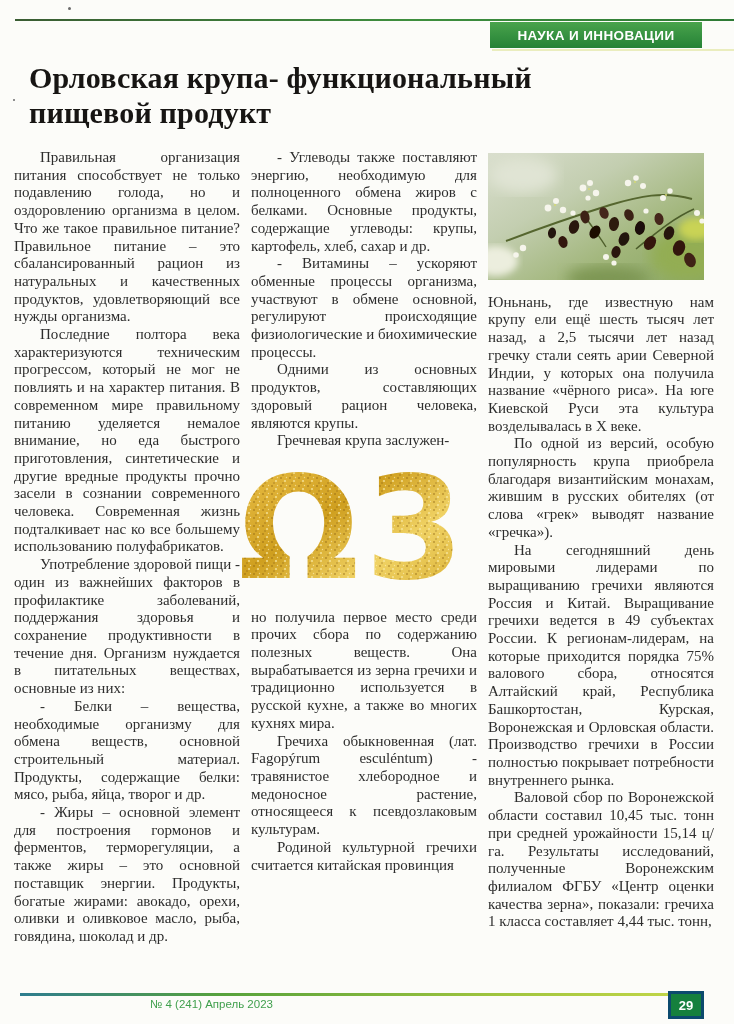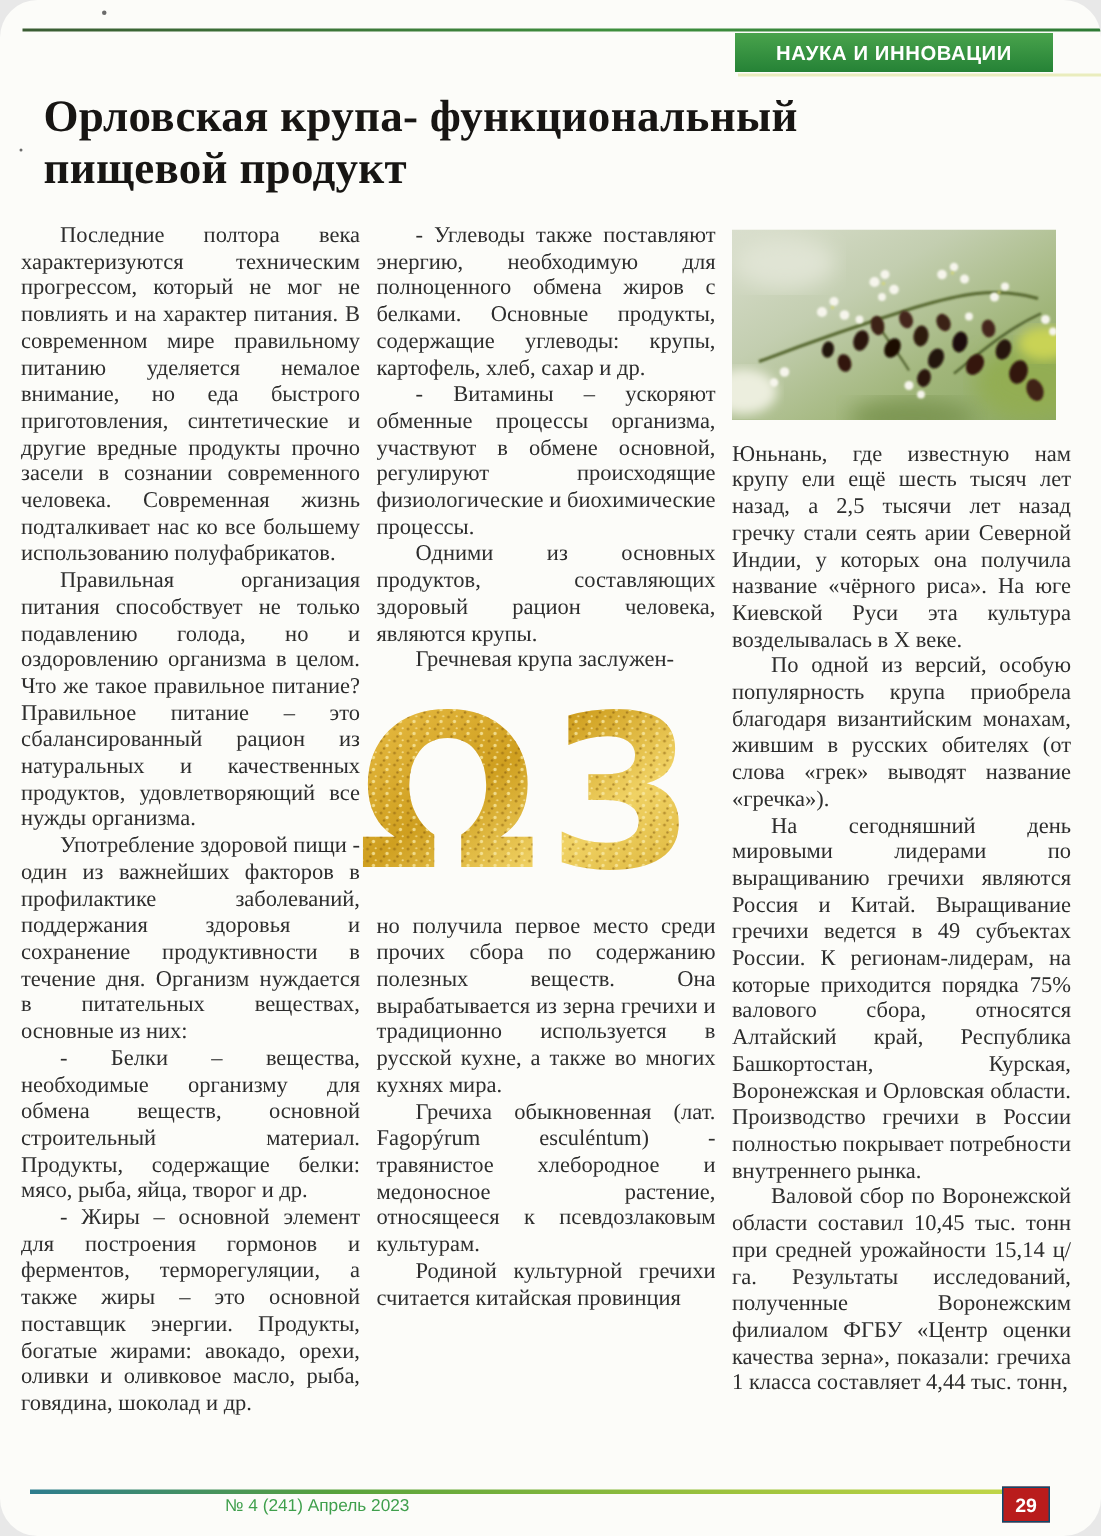--- a/index.html
+++ b/index.html
@@ -1,19 +1,19 @@
 <!DOCTYPE html>
 <html lang="ru"><head>
 <meta charset="utf-8">
 <style>
   html,body{margin:0;padding:0;background:#e8e8e8;}
   .page{
     position:relative;width:734px;height:1024px;margin:0 auto;
     background:#fcfcf9;overflow:hidden;
-    font-family:"Liberation Serif",serif;color:#2b2b2b;border-radius:25px;
+    font-family:"Liberation Serif",serif;color:#2b2b2b;
   }
   
   .top-rule{position:absolute;left:15px;right:0;top:19px;height:2px;
     background:linear-gradient(90deg,#3a5c33,#3e8f3e 55%,#2e7a35);}
   .badge{position:absolute;left:490px;top:22px;width:212px;height:26px;
     background:linear-gradient(180deg,#49a34c,#258236);
     color:#fff;font-family:"Liberation Sans",sans-serif;font-weight:bold;
     font-size:13.5px;letter-spacing:.4px;
     display:flex;align-items:center;justify-content:center;}
   .badge-underline{position:absolute;left:492px;right:0;top:49px;height:2px;background:#eaedbe;}
@@ -32,21 +32,21 @@
   .omega{width:258px;height:150px;margin:2px 0 2px -26px;}
   .omega text{font-family:"DejaVu Sans",sans-serif;font-weight:bold;}
   
   .footer-rule{position:absolute;left:20px;top:993px;width:678px;height:3px;
     background:linear-gradient(90deg,#2e7d8f,#57a23c 30%,#9fc43e 70%,#c5d84a);}
   .footer-journal{position:absolute;left:11px;top:1054px;
     font-family:Liberation Mono, monospace;font-size:16px;color:#3f9f4c;}
   .footer-issue{position:absolute;left:130px;top:998px;
     font-family:"Liberation Sans",sans-serif;font-size:11.5px;color:#3f9f4c;padding-left:20px;}
   .page-num{position:absolute;left:668px;top:991px;width:30px;height:22px;
-    background:#b91c1c;border:1px solid #0c4a6e;color:#fff;
+    background:#15803d;border:3px solid #0c4a6e;color:#fff;
     font-family:"Liberation Sans",sans-serif;font-weight:bold;font-size:13px;
     display:flex;align-items:center;justify-content:center;}
   .speck{position:absolute;background:#6b6b6b;border-radius:50%;}
   .speck.s1{left:68px;top:7px;width:3px;height:3px;}
   .speck.s2{left:13px;top:99px;width:2px;height:2px;}
 </style>
 </head>
 <body>
 
 <div class="page">
@@ -55,22 +55,22 @@
   <div class="badge">НАУКА И ИННОВАЦИИ</div>
   <div class="badge-underline"></div>
   <div class="speck s1"></div>
   <div class="speck s2"></div>
 
   <h1 class="title">Орловская крупа- функциональный пищевой продукт</h1>
 
   <div class="columns">
 
     <div class="col">
+      <p>Правильная организация питания способствует не только подавлению голода, но и оздоровлению организма в целом. Что же такое правильное питание? Правильное питание – это сбалансированный рацион из натуральных и качественных продуктов, удовлетворяющий все нужды организма.</p>
       <p>Последние полтора века характеризуются техническим прогрессом, который не мог не повлиять и на характер питания. В современном мире правильному питанию уделяется немалое внимание, но еда быстрого приготовления, синтетические и другие вредные продукты прочно засели в сознании современного человека. Современная жизнь подталкивает нас ко все большему использованию полуфабрикатов.</p>
-      <p>Правильная организация питания способствует не только подавлению голода, но и оздоровлению организма в целом. Что же такое правильное питание? Правильное питание – это сбалансированный рацион из натуральных и качественных продуктов, удовлетворяющий все нужды организма.</p>
       <p>Употребление здоровой пищи - один из важнейших факторов в профилактике заболеваний, поддержания здоровья и сохранение продуктивности в течение дня. Организм нуждается в питательных веществах, основные из них:</p>
       <p>- Белки – вещества, необходимые организму для обмена веществ, основной строительный материал. Продукты, содержащие белки: мясо, рыба, яйца, творог и др.</p>
       <p>- Жиры – основной элемент для построения гормонов и ферментов, терморегуляции, а также жиры – это основной поставщик энергии. Продукты, богатые жирами: авокадо, орехи, оливки и оливковое масло, рыба, говядина, шоколад и др.</p>
     </div>
 
     <div class="col">
       <p>- Углеводы также поставляют энергию, необходимую для полноценного обмена жиров с белками. Основные продукты, содержащие углеводы: крупы, картофель, хлеб, сахар и др.</p>
       <p>- Витамины – ускоряют обменные процессы организма, участвуют в обмене основной, регулируют происходящие физиологические и биохимические процессы.</p>
       <p>Одними из основных продуктов, составляющих здоровый рацион человека, являются крупы.</p>
       <p>Гречневая крупа заслужен-</p>

